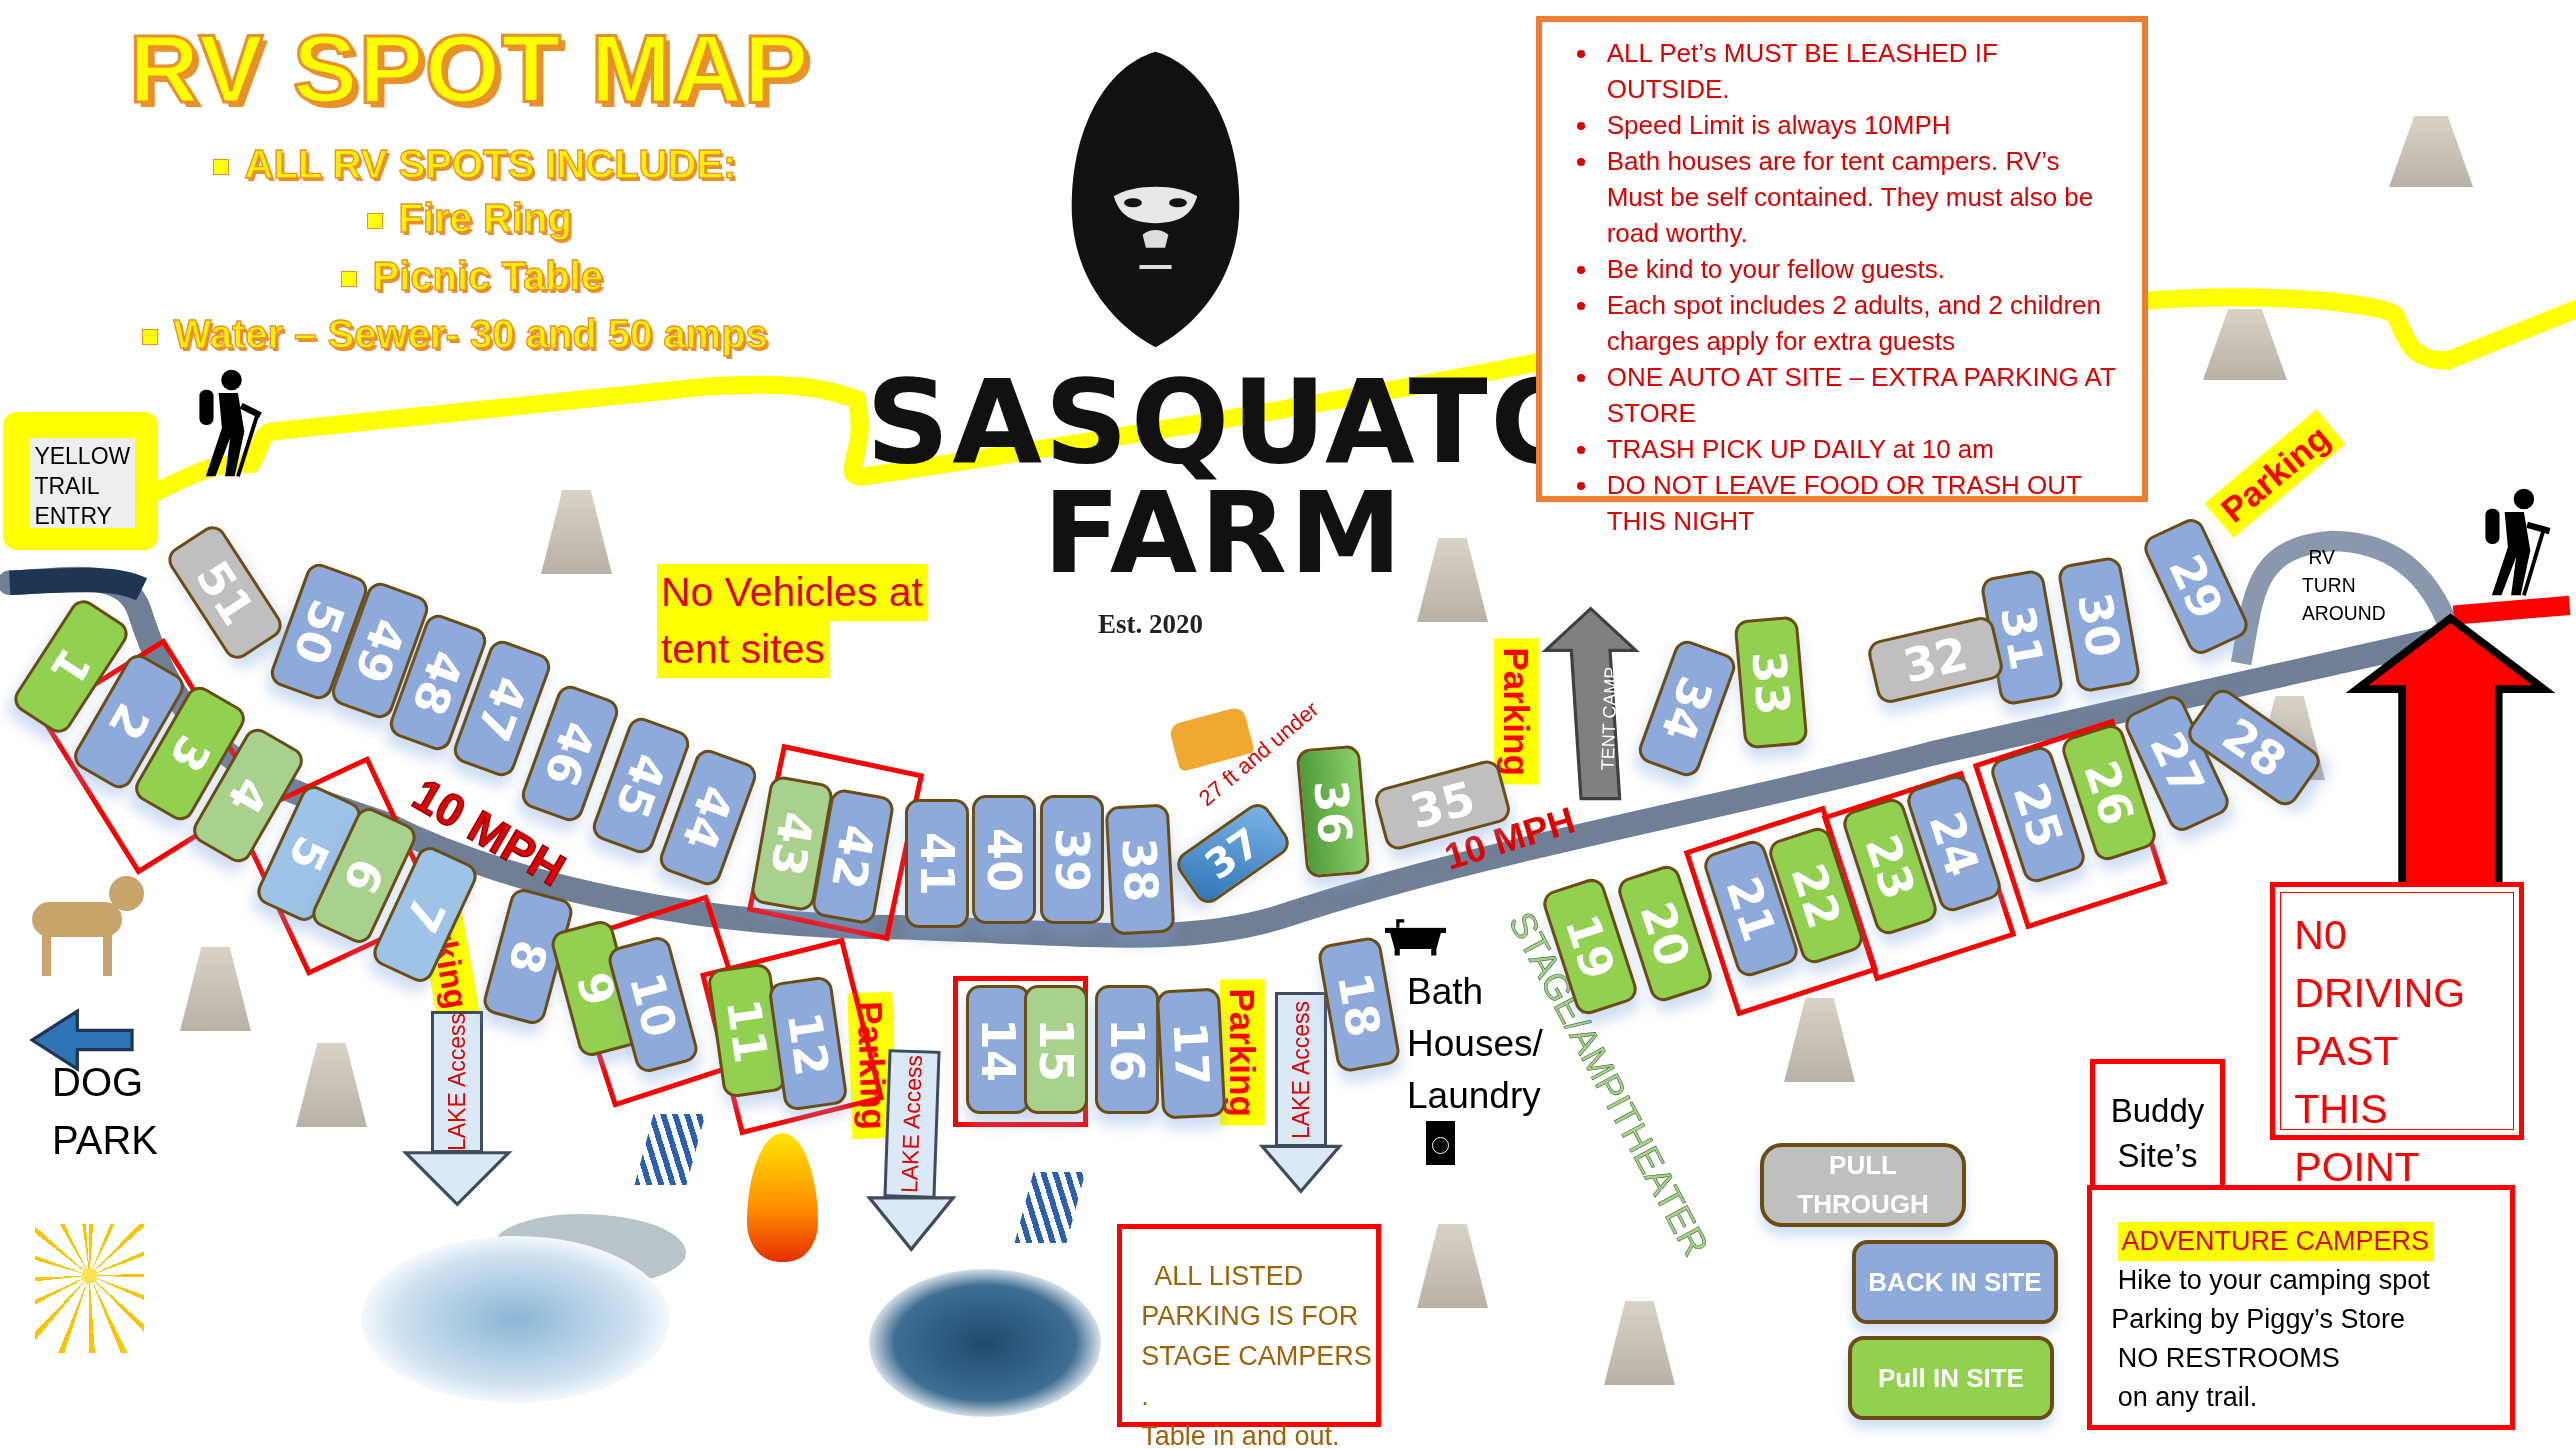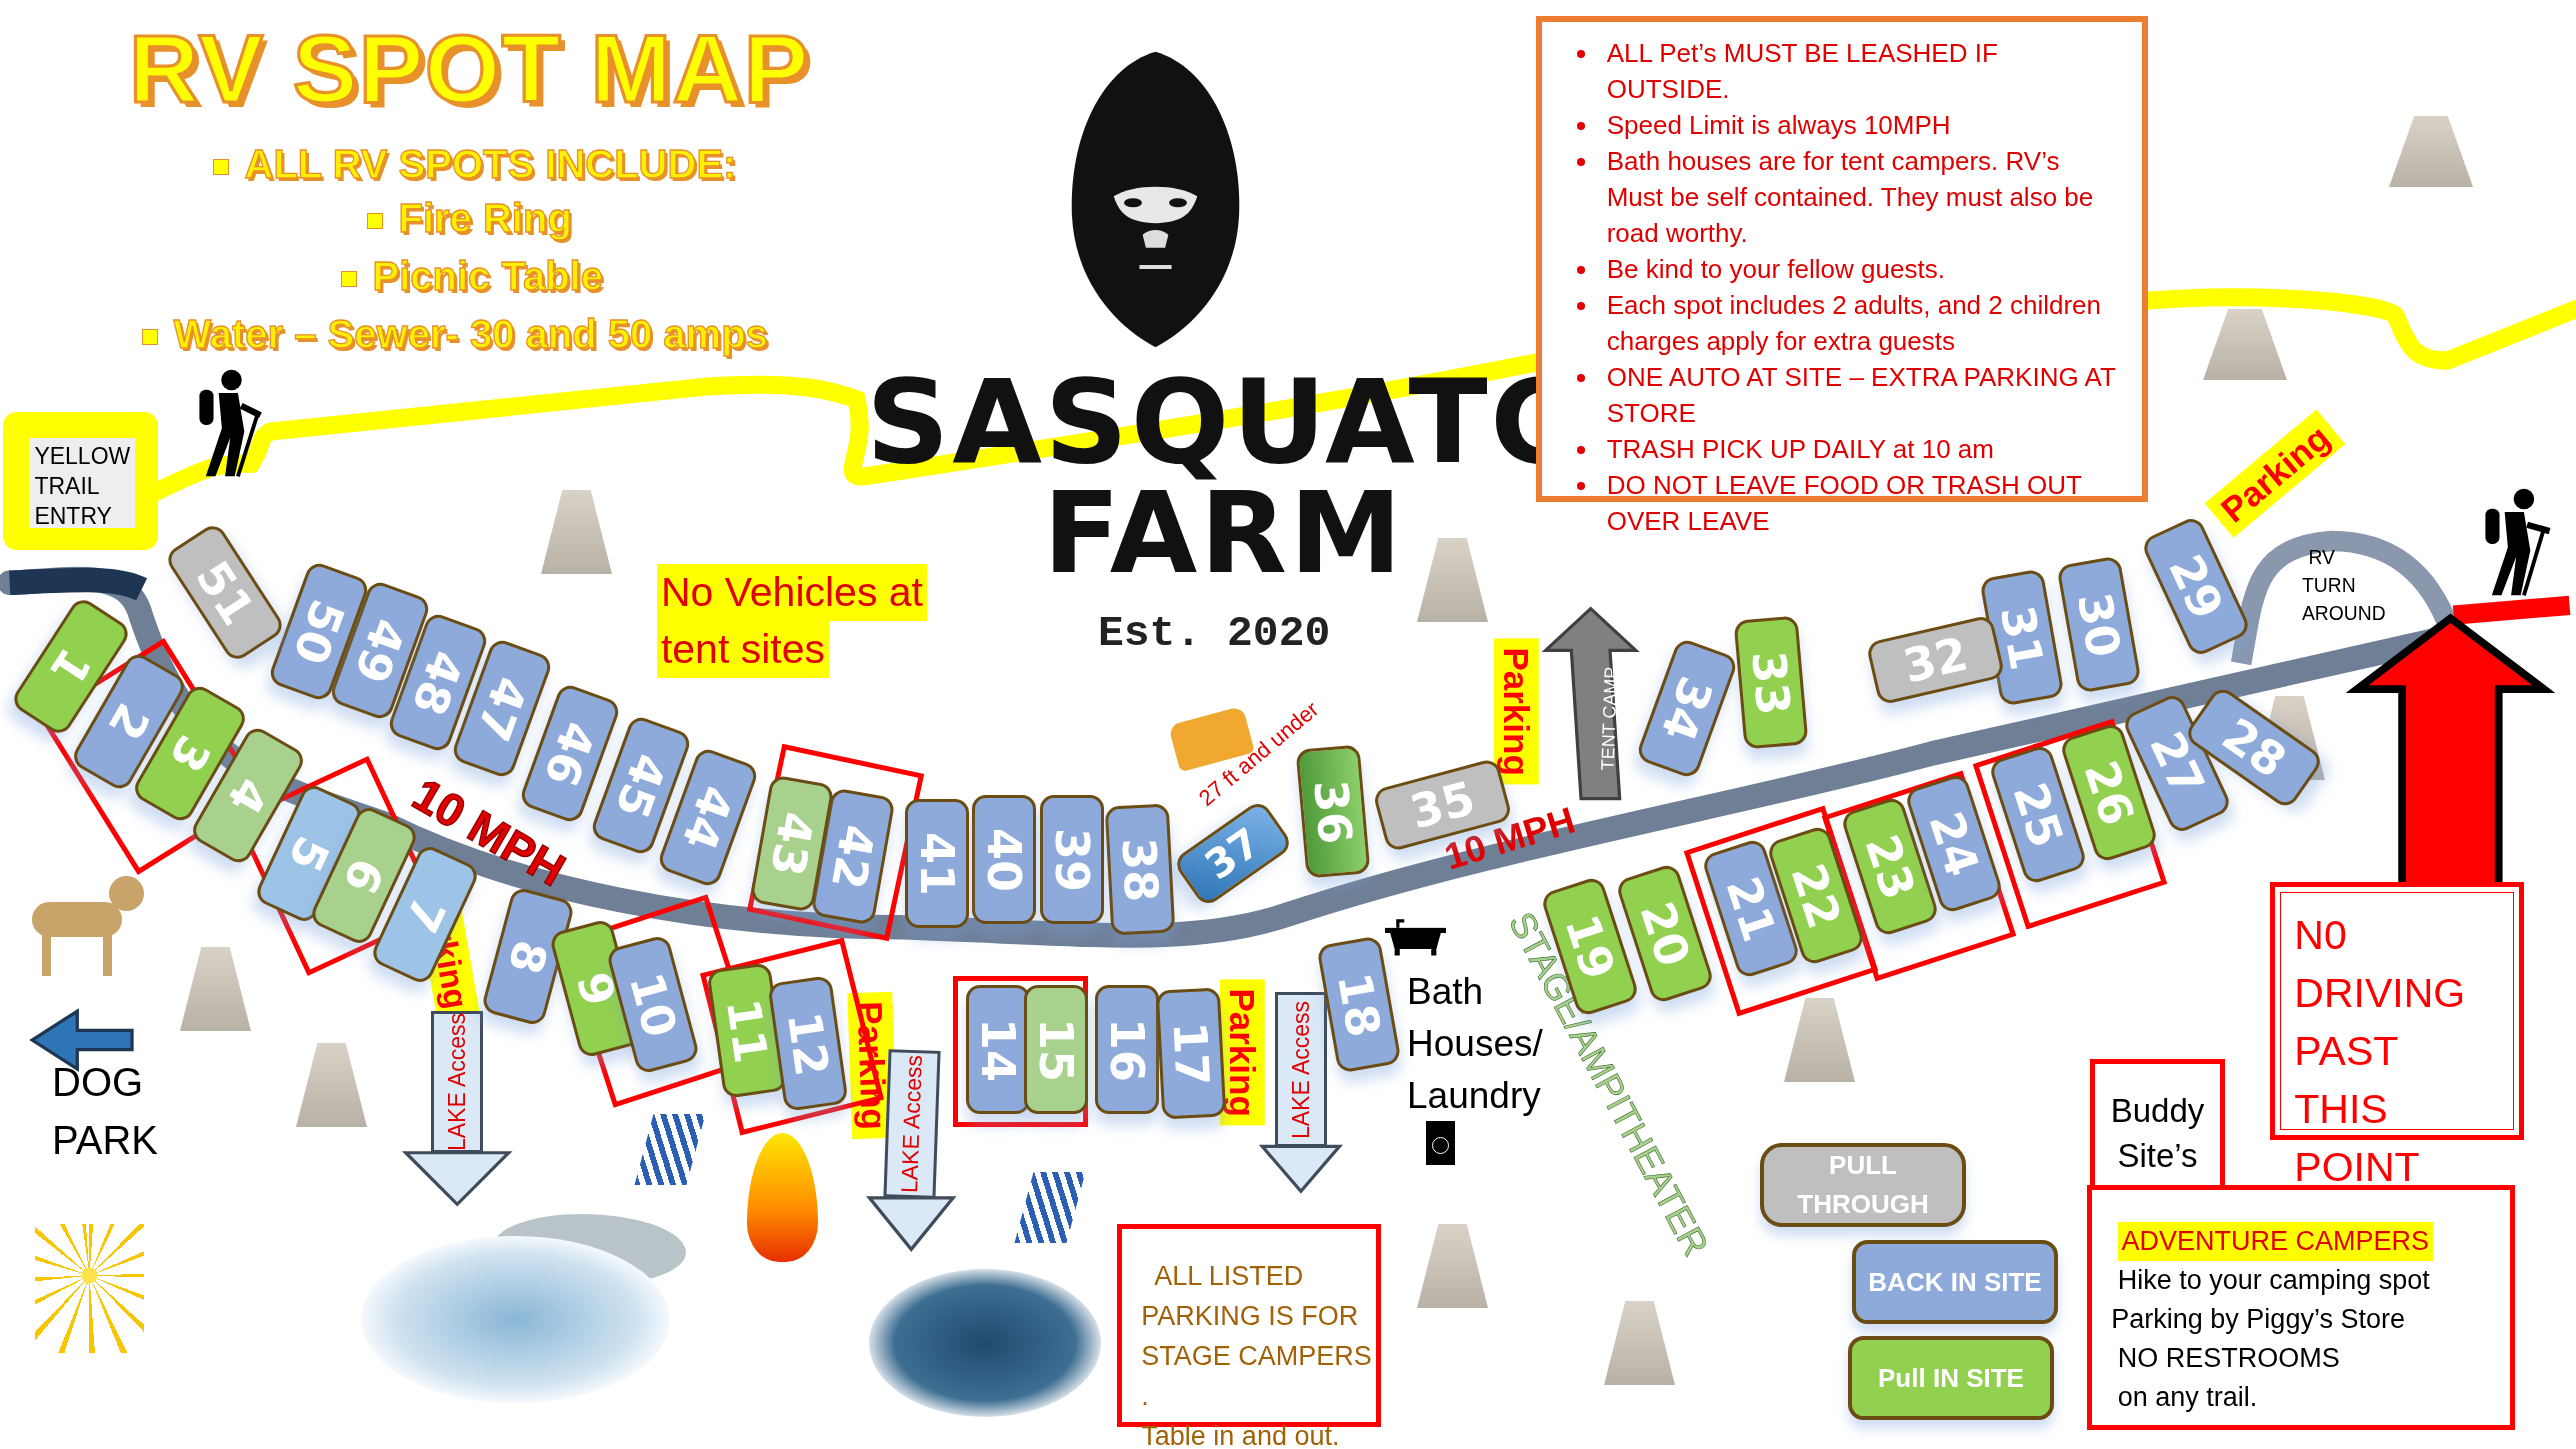--- a/index.html
+++ b/index.html
@@ -75,32 +75,32 @@
 <svg class="abs" style="left:1043px;top:48px" width="225" height="303" viewBox="0 0 350 470">
   <path d="M175,5 C90,30 40,140 45,260 C50,360 110,430 175,465 C240,430 300,360 305,260 C310,140 260,30 175,5 Z" fill="#111"></path>
   <path d="M110,230 C140,210 210,210 240,230 C230,260 215,270 175,272 C135,270 120,260 110,230 Z" fill="#e8e8e8"></path>
   <ellipse cx="140" cy="240" rx="14" ry="7" fill="#111"></ellipse>
   <ellipse cx="210" cy="240" rx="14" ry="7" fill="#111"></ellipse>
   <path d="M155,290 C165,280 185,280 195,290 L190,310 L160,310 Z" fill="#ddd"></path>
   <path d="M150,340 L200,340" stroke="#ddd" stroke-width="6"></path>
 </svg>
 <div class="abs logo-word" style="left:866px;top:364px;font-size:116px;line-height:116px;">SASQUATCH</div>
 <div class="abs logo-word" style="left:1043px;top:477px;font-size:113px;line-height:113px;">FARM</div>
-<div class="abs" style="left:1098px;top:609px;font-size:43px;font-family:Liberation Mono, monospace;font-weight:bold;color:#222;">Est. 2020</div>
+<div class="abs" style="left:1098px;top:609px;font-size:27px;font-family:Liberation Serif, serif;font-weight:bold;color:#222;">Est. 2020</div>
 
 <div class="abs rules">
   <ul>
     <li>ALL  Pet’s MUST BE LEASHED IF OUTSIDE.</li>
     <li>Speed Limit is always 10MPH</li>
     <li>Bath houses are for tent campers. RV’s Must be self contained. They must also be road worthy.</li>
     <li>Be kind to your fellow guests.</li>
     <li>Each spot includes 2 adults, and 2 children charges apply for extra guests</li>
     <li>ONE AUTO AT SITE – EXTRA PARKING AT STORE</li>
     <li>TRASH PICK UP DAILY at 10 am</li>
-    <li>DO NOT LEAVE FOOD OR TRASH OUT OVER LEAVE</li>
+    <li>DO NOT LEAVE FOOD OR TRASH OUT THIS NIGHT</li>
   </ul>
 </div>
 
 <div class="abs" style="left:3.2px;top:412px;width:155px;height:138px;background:#ffff00;border-radius:14px;">
   <div style="position:absolute;left:26px;top:26px;width:106px;height:90px;background:#eee;padding:2.6px 5.2px;box-sizing:border-box;font-size:23px;line-height:30px;color:#000;">
     <div>YELLOW</div>
     <div>TRAIL</div>
     <div>ENTRY</div>
   </div>
 </div>

